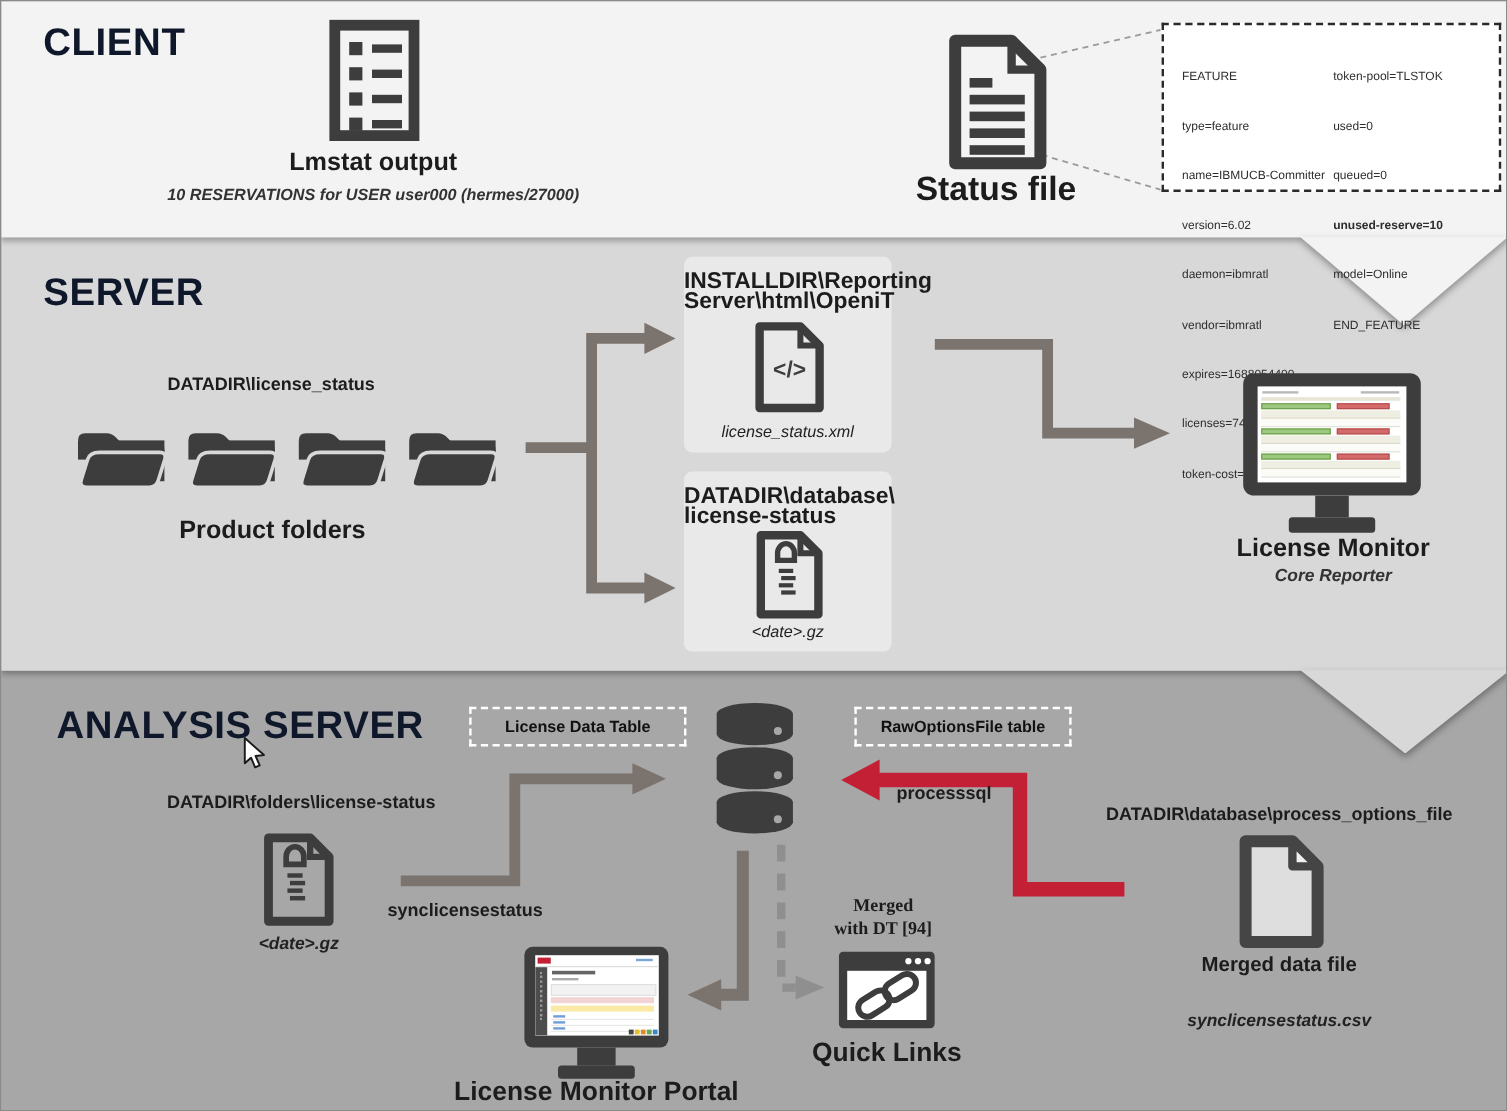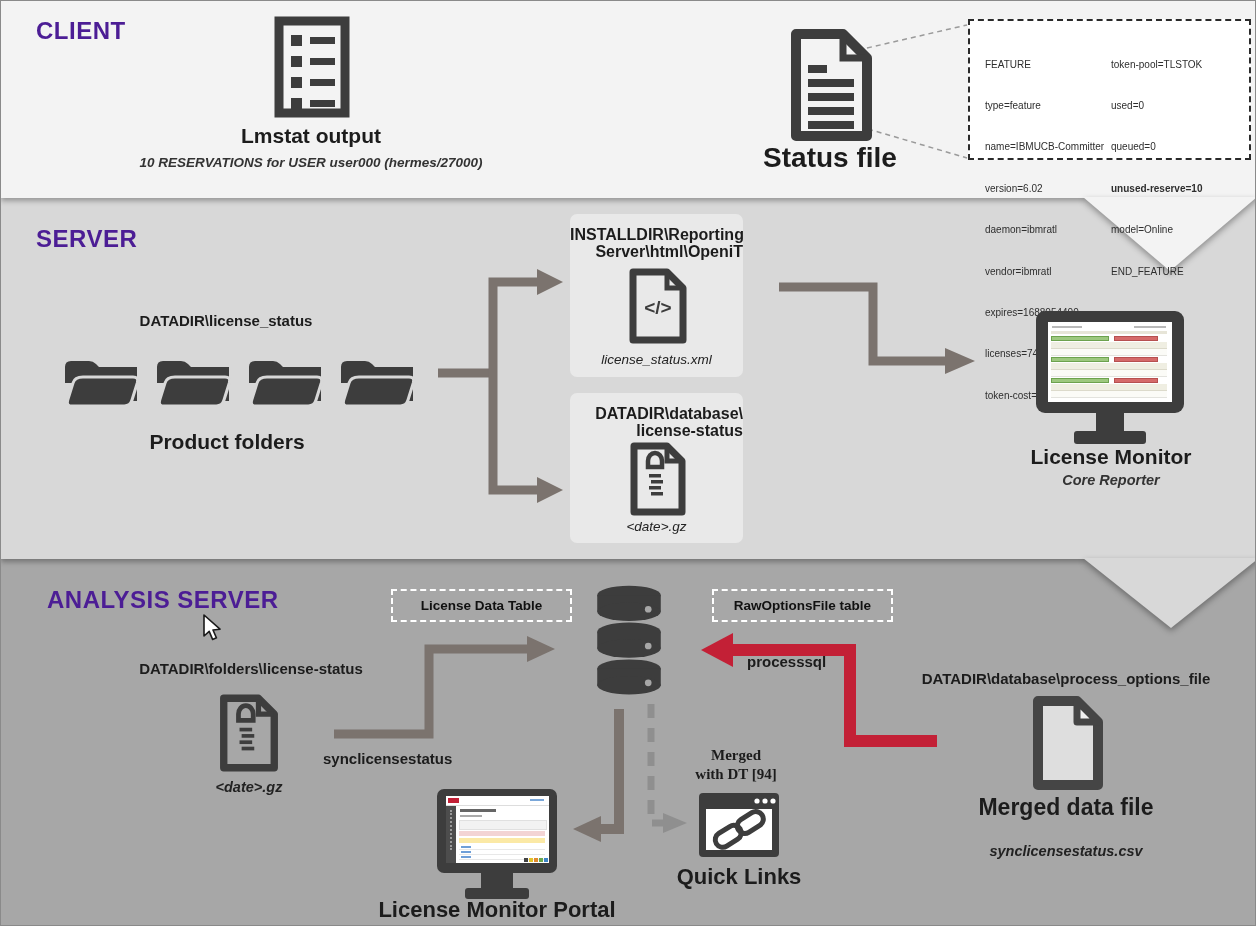--- a/index.html
+++ b/index.html
@@ -18,31 +18,31 @@
   #band-client{top:0;height:197px;background:#f3f3f3;z-index:3;box-shadow:0 3px 5px rgba(0,0,0,.30);}
   #band-server{top:197px;height:361px;background:#d8d8d8;z-index:2;box-shadow:0 3px 5px rgba(0,0,0,.30);}
   #band-analysis{top:558px;height:368px;background:#a7a7a7;z-index:1;}
   .chev{position:absolute;z-index:4;filter:drop-shadow(0 3px 3px rgba(0,0,0,.35));pointer-events:none;}
   .chev>div{clip-path:polygon(0 0,50% 100%,100% 0);}
   #chev1{left:1082px;top:196px;}
   #chev1>div{width:174px;height:74px;background:#f3f3f3;}
   #chev2{left:1082px;top:557px;}
   #chev2>div{width:176px;height:70px;background:#d8d8d8;}
 
-  .sec-title{font-size:24px;font-weight:bold;color:#4c1d95;letter-spacing:.5px;z-index:6;}
+  .sec-title{font-size:32px;font-weight:bold;color:#0f172a;letter-spacing:.5px;z-index:6;}
   .big-label{font-size:20px;font-weight:bold;z-index:6;}
   .path-label{font-size:15px;font-weight:bold;z-index:6;}
   .cap{font-size:13.5px;font-style:italic;color:#333;z-index:6;}
 
   svg{display:block;}
   .icon{z-index:6;}
 
   
   .lightbox{background:#e9e9e9;border-radius:7px;z-index:5;}
-  .lightbox .bt{font-size:16px;font-weight:bold;text-align:right;line-height:17px;padding-top:12px;}
+  .lightbox .bt{font-size:19px;font-weight:bold;text-align:left;line-height:17px;padding-top:12px;}
   .lightbox .bf{position:absolute;left:0;right:0;font-size:13.5px;font-style:italic;text-align:center;color:#222;}
 
   
   .dashbox{border:2px dashed #ffffff;box-sizing:border-box;z-index:6;
     display:flex;align-items:center;justify-content:center;
     font-size:13.5px;font-weight:bold;color:#111;}
 
   
   #feature-box{left:967px;top:18px;width:283px;height:141px;background:#ffffff;
     border:2px dashed #2a2a2a;box-sizing:border-box;z-index:6;}
@@ -326,21 +326,21 @@
 
   <div class="abs path-label" style="left:746px;top:652px;">processsql</div>
 
   <div class="abs path-label ctr" style="left:900px;top:669px;width:330px;">DATADIR\database\process_options_file</div>
   <div class="abs icon" style="left:1028px;top:694px;">
     <svg width="76" height="96" viewBox="0 0 76 96">
       <path d="M9,6 H48 L69,27 V90 H9 Z" fill="#dedede" stroke="#454545" stroke-width="10" stroke-linejoin="round"></path>
       <path d="M48,6 V27 H69 Z" fill="#f0f0f0" stroke="#454545" stroke-width="7" stroke-linejoin="round"></path>
     </svg>
   </div>
-  <div class="abs big-label ctr" style="left:950px;top:793px;width:230px;font-size:23px;">Merged data file</div>
+  <div class="abs big-label ctr" style="left:950px;top:793px;width:230px;font-size:17px;">Merged data file</div>
   <div class="abs cap ctr" style="left:950px;top:842px;width:230px;font-size:14.5px;color:#222;">synclicensestatus.csv</div>
 
   <div class="abs path-label ctr" style="left:660px;top:745px;width:150px;line-height:19px;font-family:Liberation Serif, serif;">
     <span>Merged</span><br>
     <span>with DT [94]</span>
   </div>
 
   <div class="abs icon" style="left:698px;top:792px;">
     <svg width="80" height="64" viewBox="0 0 80 64">
       <rect x="0" y="0" width="80" height="64" rx="4" fill="#3d3d3d"></rect>

